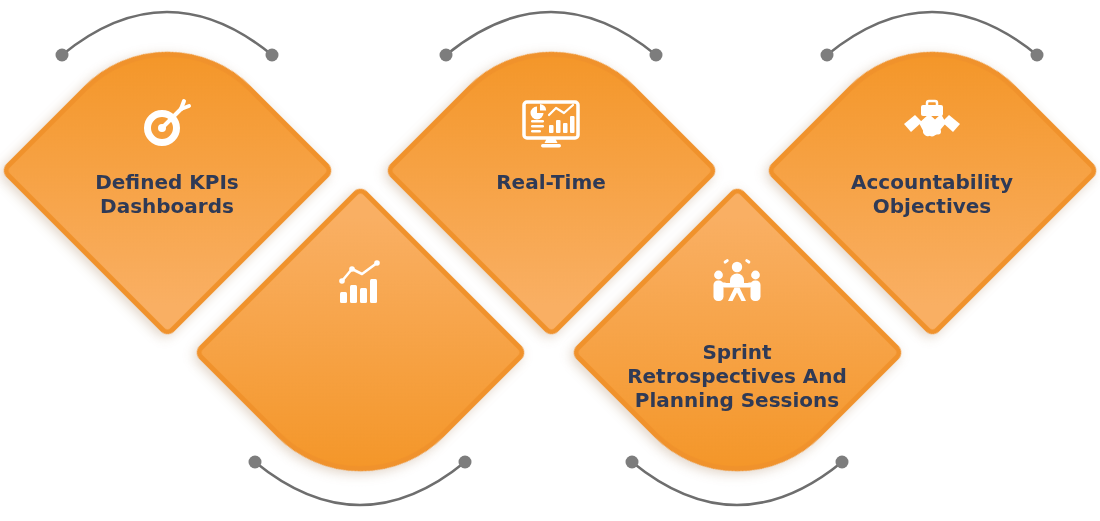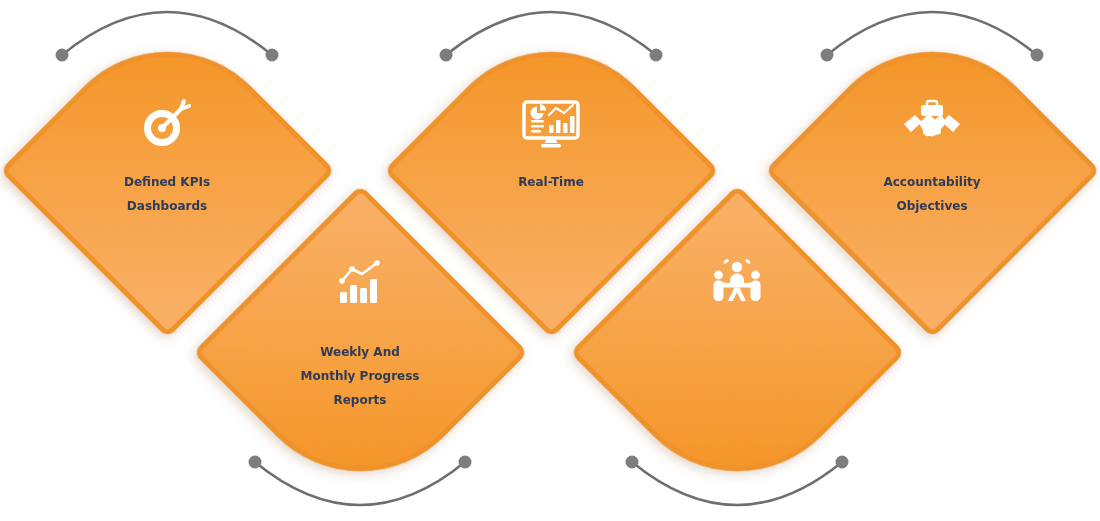--- a/index.html
+++ b/index.html
@@ -50,21 +50,21 @@
   }
   .card.top .content    { top: -76px; }
   .card.bottom .content { top: -100px; }
   .icon {
     height: 60px;
     display: flex; align-items: center; justify-content: center;
   }
   .card.top .label    { margin-top: 16px; }
   .card.bottom .label { margin-top: 28px; }
   .line {
-    font-size: 12px;
+    font-size: 20px;
     font-weight: 600;
     line-height: 24px;
     color: #2F3A56;
   }
 </style>
 </head>
 <body>
 
 <div class="canvas">
 
@@ -117,25 +117,20 @@
         <svg width="46" height="46" viewBox="0 0 46 46">
           <rect x="3" y="33" width="7" height="11" rx="1.5" fill="#fff"></rect>
           <rect x="13" y="26" width="7" height="18" rx="1.5" fill="#fff"></rect>
           <rect x="23" y="29" width="7" height="15" rx="1.5" fill="#fff"></rect>
           <rect x="33" y="20" width="7" height="24" rx="1.5" fill="#fff"></rect>
           <polyline points="5,22 15,10 25,15 40,4" fill="none" stroke="#fff" stroke-width="2.6" stroke-linejoin="round" stroke-linecap="round"></polyline>
           <circle cx="5" cy="22" r="2.8" fill="#fff"></circle>
           <circle cx="15" cy="10" r="2.8" fill="#fff"></circle>
           <circle cx="40" cy="4" r="2.8" fill="#fff"></circle>
         </svg>
-      </div>
-      <div class="label">
-        <div class="line">Weekly And</div>
-        <div class="line">Monthly Progress</div>
-        <div class="line">Reports</div>
       </div>
     </div>
   </div>
 
   <div class="card c3 top">
     <div class="diamond"></div>
     <div class="content">
       <div class="icon">
         <svg width="60" height="50" viewBox="0 0 60 50">
           <rect x="3" y="3" width="54" height="36" rx="3" fill="none" stroke="#fff" stroke-width="3.5"></rect>
@@ -171,20 +166,25 @@
           <rect x="12" y="26" width="28" height="4.5" rx="1.2" fill="#fff"></rect>
           <path d="M23.5 30.5 L17 44 H21.5 L26 35.5 L30.5 44 H35 L28.5 30.5 Z" fill="#fff"></path>
           <circle cx="7.5" cy="18" r="4.4" fill="#fff"></circle>
           <rect x="2.5" y="23.5" width="10" height="20.5" rx="4.5" fill="#fff"></rect>
           <rect x="9" y="25.5" width="7" height="4.5" rx="2.2" fill="#fff"></rect>
           <circle cx="44.5" cy="18" r="4.4" fill="#fff"></circle>
           <rect x="39.5" y="23.5" width="10" height="20.5" rx="4.5" fill="#fff"></rect>
           <rect x="36" y="25.5" width="7" height="4.5" rx="2.2" fill="#fff"></rect>
         </svg>
       </div>
+      <div class="label">
+        <div class="line">Sprint</div>
+        <div class="line">Retrospectives And</div>
+        <div class="line">Planning Sessions</div>
+      </div>
     </div>
   </div>
 
   <div class="card c5 top">
     <div class="diamond"></div>
     <div class="content">
       <div class="icon">
         <svg width="60" height="52" viewBox="0 0 60 52">
           <rect x="25" y="3" width="10" height="7" rx="2" fill="none" stroke="#fff" stroke-width="2.5"></rect>
           <rect x="19" y="7" width="22" height="11" rx="2" fill="#fff"></rect>

